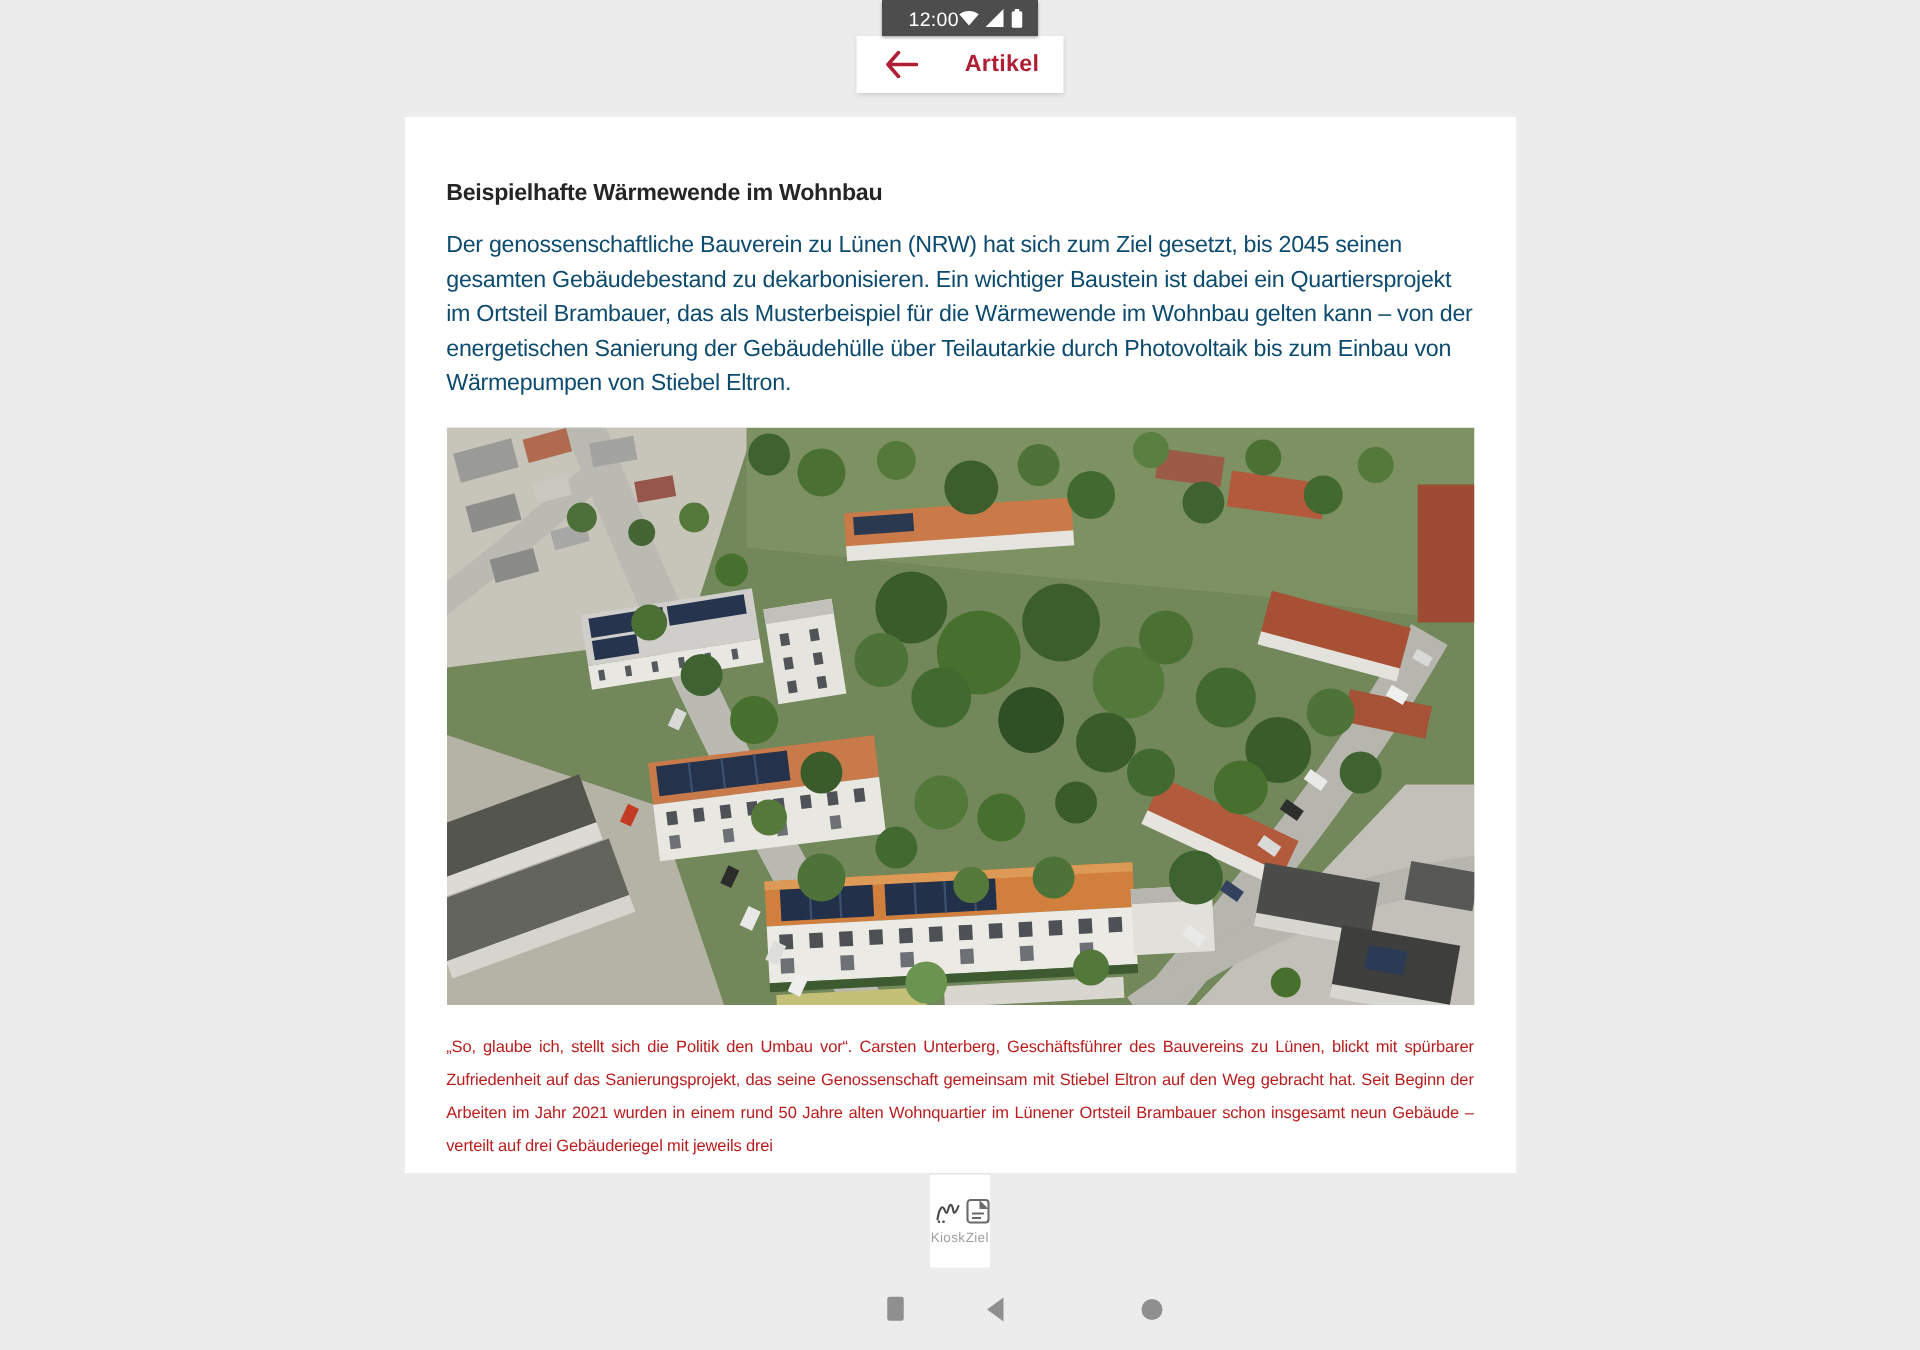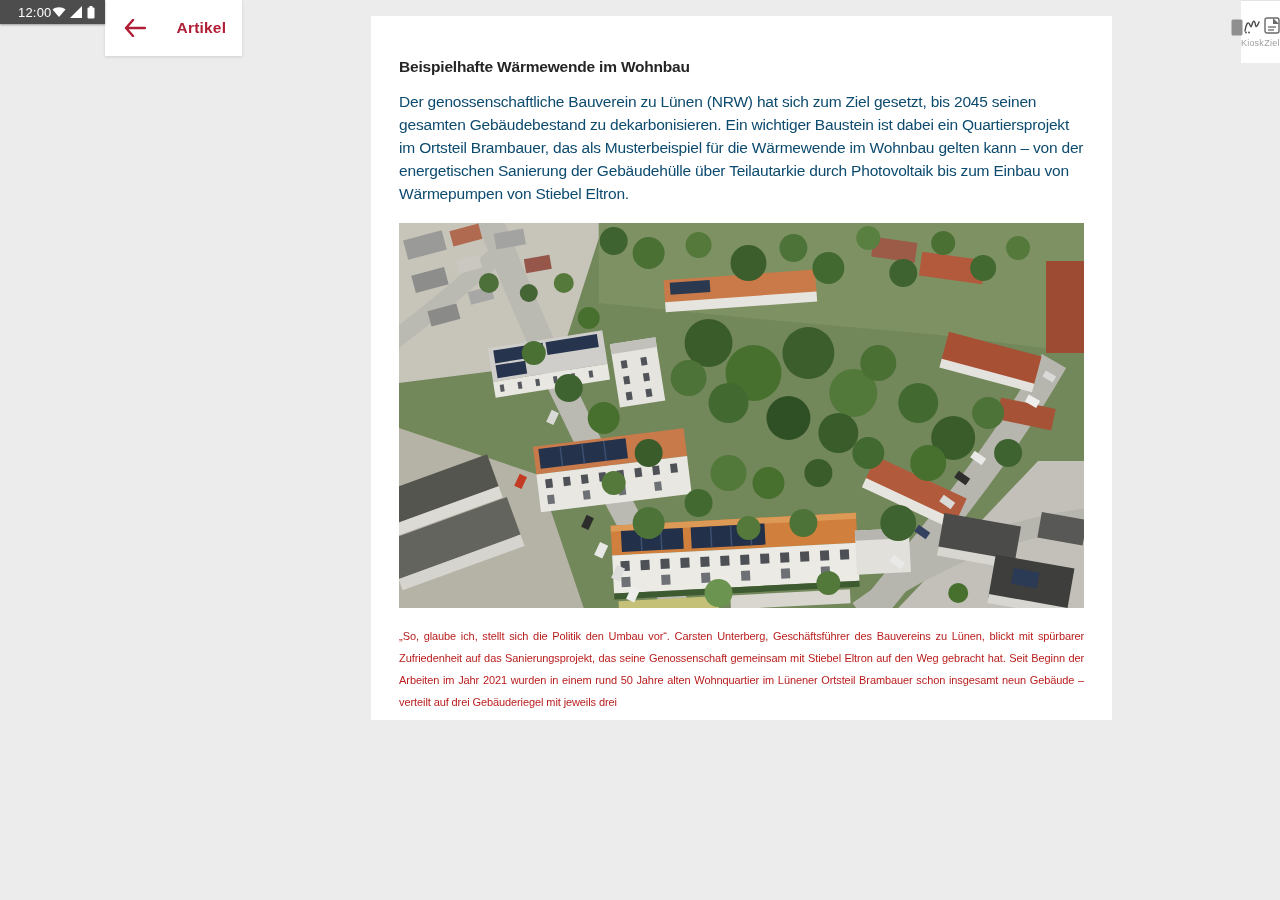--- a/index.html
+++ b/index.html
@@ -1,28 +1,28 @@
 <!DOCTYPE html>
 <html><head>
 <meta charset="utf-8">
 <style>
   * { margin:0; padding:0; box-sizing:border-box; }
   html,body { width:1280px; height:900px; overflow:hidden; background:#ececec;
               font-family:"Liberation Sans", sans-serif; }
-  .screen { width:1280px; height:900px; display:flex; flex-direction:row; }
+  .screen { width:1280px; height:900px; display:flex; flex-direction:column;align-items:center; }
 
   
   .status-bar { height:24px; background:#4d4d4d; color:#fff; display:flex;
                 align-items:center; justify-content:space-between; padding:0 10px 0 18px;
                 flex:0 0 auto; box-shadow:0 1px 2px rgba(0,0,0,.35); position:relative; z-index:5; }
   .status-time { font-size:13px; letter-spacing:.2px; }
   .status-icons { display:flex; align-items:center; gap:4px; }
 
   
-  .app-bar { height:56px; background:#ffffff; display:flex; align-items:center;
+  .app-bar { height:38px; background:#ffffff; display:flex; align-items:center;
              padding:0 16px; gap:28px; flex:0 0 auto;
              box-shadow:0 1px 3px rgba(0,0,0,.12); position:relative; z-index:4; }
   .back-btn { background:none; border:none; cursor:pointer; width:28px; height:28px;
               display:flex; align-items:center; justify-content:center; padding:0; }
   .app-title { color:#b01e35; font-size:15.5px; font-weight:700; letter-spacing:.2px; }
 
   
   .content { flex:1 1 auto; overflow:hidden; background:#ececec; }
   .card { width:741px; margin:16px auto 0; background:#ffffff; height:704px;
           padding:42px 28px 0; overflow:hidden; }

